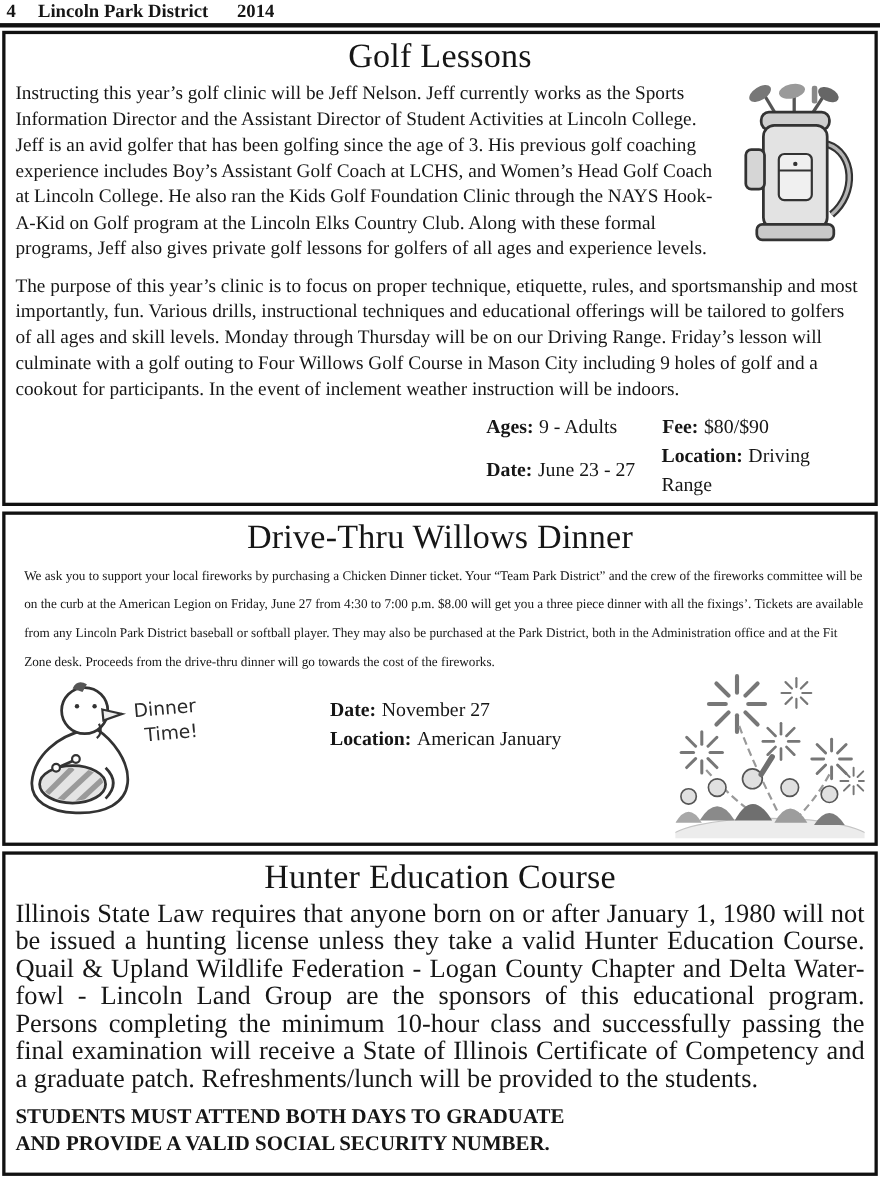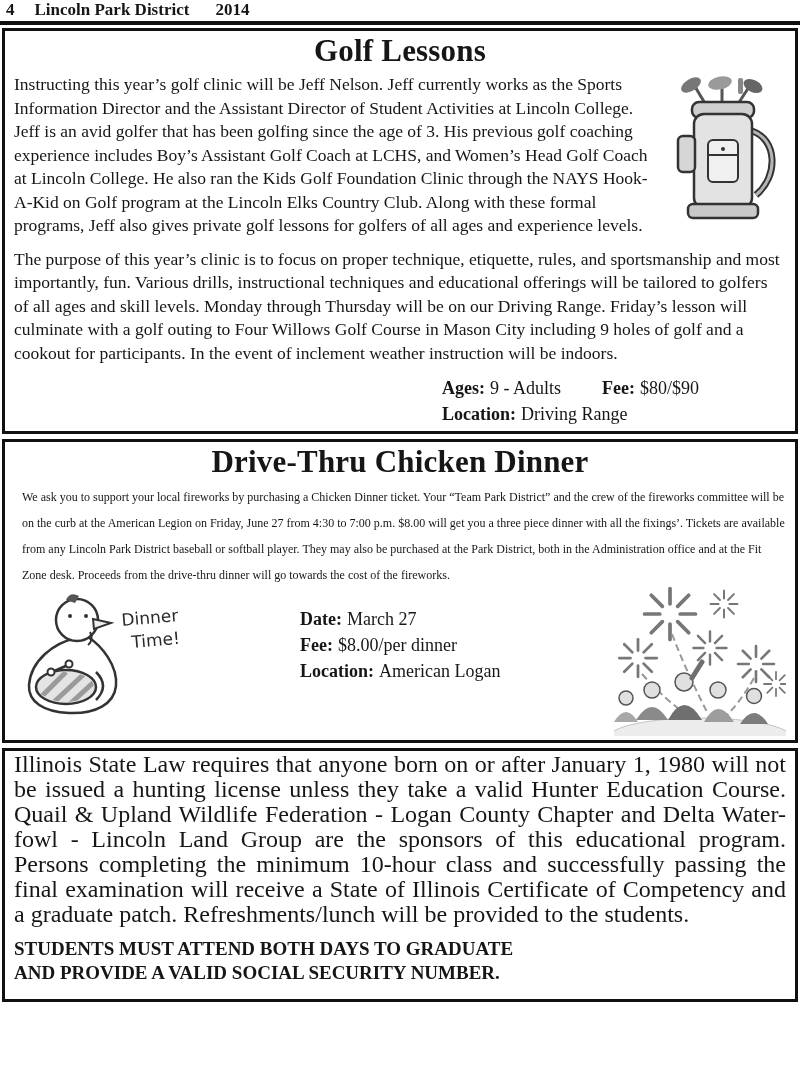--- a/index.html
+++ b/index.html
@@ -20,21 +20,21 @@
   .section{
     border:3px solid #111;
     margin:3px 2px 5px 2px;
     padding:1px 9px 4px 9px;
     background:#fff;
   }
   .section-title{
     margin:1px 0 4px 0;
     text-align:center;
     font-size:31px;
-    font-weight:bold;
+    font-weight:normal;
     letter-spacing:.2px;
   }
   .body-text{
     margin:0 4px 10px 0;
     font-size:17.5px;
     line-height:23.5px;
   }
   .lbl{font-weight:bold;margin-right:5px;}
   
   .golf-bag-wrap{float:right;width:122px;height:150px;margin:2px 0 4px 8px;}
@@ -100,27 +100,28 @@
 
     <p class="body-text">Instructing this year’s golf clinic will be Jeff Nelson. Jeff currently works as the Sports Information Director and the Assistant Director of Student Activities at Lincoln College. Jeff is an avid golfer that has been golfing since the age of 3. His previous golf coaching experience includes Boy’s Assistant Golf Coach at LCHS, and Women’s Head Golf Coach at Lincoln College. He also ran the Kids Golf Foundation Clinic through the NAYS Hook-A-Kid on Golf program at the Lincoln Elks Country Club. Along with these formal programs, Jeff also gives private golf lessons for golfers of all ages and experience levels.</p>
     <p class="body-text">The purpose of this year’s clinic is to focus on proper technique, etiquette, rules, and sportsmanship and most importantly, fun. Various drills, instructional techniques and educational offerings will be tailored to golfers of all ages and skill levels. Monday through Thursday will be on our Driving Range. Friday’s lesson will culminate with a golf outing to Four Willows Golf Course in Mason City including 9 holes of golf and a cookout for participants. In the event of inclement weather instruction will be indoors.</p>
 
     <div class="golf-details">
       <div class="drow">
         <div class="c1"><b class="lbl">Ages:</b><span>9 - Adults</span></div>
         <div><b class="lbl">Fee:</b><span>$80/$90</span></div>
       </div>
       <div class="drow">
+        <div class="c1"><b class="lbl">Date:</b><span>June 23 - 27</span></div>
         <div><b class="lbl">Location:</b><span>Driving Range</span></div>
       </div>
     </div>
   </section>
 
   <section class="section">
-    <h1 class="section-title">Drive-Thru Chicken Dinner</h1>
+    <h1 class="section-title">Drive-Thru Willows Dinner</h1>
     <p class="body-text dinner-text">We ask you to support your local fireworks by purchasing a Chicken Dinner ticket.  Your “Team Park District” and the crew of the fireworks committee will be on the curb at the American Legion on Friday, June 27 from 4:30 to 7:00 p.m.  $8.00 will get you a three piece dinner with all the fixings’.  Tickets are available from any Lincoln Park District baseball or softball player.  They may also be purchased at the Park District, both in the Administration office and at the Fit Zone desk.  Proceeds from the drive-thru dinner will go towards the cost of the fireworks.</p>
 
     <div class="dinner-bottom">
       <div class="chicken-wrap">
         <svg viewBox="0 0 200 126" xmlns="http://www.w3.org/2000/svg">
           <path d="M62 48 C40 53, 17 70, 15 95 C14 112, 30 122, 55 123 C82 124, 100 114, 102 96 C104 76, 88 56, 74 47 Z" fill="#fff" stroke="#333" stroke-width="2.5"></path>
           <circle cx="63" cy="30" r="21" fill="#fff" stroke="#333" stroke-width="2.5"></circle>
           <path d="M52 10 q4 -9 13 -4 l-4 7 z" fill="#555"></path>
           <circle cx="56" cy="26" r="2" fill="#333"></circle>
           <circle cx="72" cy="26" r="2" fill="#333"></circle>
@@ -140,23 +141,22 @@
           <path d="M38 82 l16 -7" stroke="#333" stroke-width="2.5"></path>
           <circle cx="37" cy="82" r="3.5" fill="#fff" stroke="#333" stroke-width="2"></circle>
           <circle cx="55" cy="74" r="3.5" fill="#fff" stroke="#333" stroke-width="2"></circle>
           <path d="M82 82 q14 14 0 28" fill="none" stroke="#333" stroke-width="2.5"></path>
           <text class="speech" x="108" y="36" transform="rotate(-5 108 36)">Dinner</text>
           <text class="speech" x="118" y="58" transform="rotate(-5 118 58)">Time!</text>
         </svg>
       </div>
 
       <div class="dinner-details">
-        <div><b class="lbl">Date:</b><span>March 27</span></div>
-        <div><b class="lbl">Fee:</b><span>$8.00/per dinner</span></div>
-        <div><b class="lbl">Location:</b><span>American Logan</span></div>
+        <div><b class="lbl">Date:</b><span>November 27</span></div>
+        <div><b class="lbl">Location:</b><span>American January</span></div>
       </div>
 
       <div class="fireworks-wrap">
         <svg viewBox="0 0 172 150" xmlns="http://www.w3.org/2000/svg">
           <defs>
             <g id="burst" stroke="#777" stroke-width="2.2" stroke-linecap="round">
               <line x1="0" y1="-6" x2="0" y2="-15"></line>
                 <line x1="0" y1="6" x2="0" y2="15"></line>
               <line x1="-6" y1="0" x2="-15" y2="0"></line>
                 <line x1="6" y1="0" x2="15" y2="0"></line>
@@ -186,20 +186,21 @@
           <circle cx="140" cy="110" r="7.5" fill="#e0e0e0" stroke="#555" stroke-width="1.5"></circle>
           <path d="M126 138 q14 -22 28 0 z" fill="#7c7c7c"></path>
           <circle cx="12" cy="112" r="7" fill="#e0e0e0" stroke="#555" stroke-width="1.5"></circle>
           <path d="M0 136 q12 -20 24 0 z" fill="#a8a8a8"></path>
         </svg>
       </div>
     </div>
   </section>
 
   <section class="section">
+    <h1 class="section-title">Hunter Education Course</h1>
     <p class="hunter-para">Illinois State Law requires that anyone born on or after January 1, 1980 will not be issued a hunting license unless they take a valid Hunter Education Course. Quail &amp; Upland Wildlife Federation - Logan County Chapter and Delta Water-fowl - Lincoln Land Group are the sponsors of this educational program. Persons completing the minimum 10-hour class and successfully passing the final examination will receive a State of Illinois Certificate of Competency and a graduate patch.  Refreshments/lunch will be provided to the students.</p>
 
     <div class="hunter-bottom">
       <div class="hunter-left">
         <p class="hunter-notice">STUDENTS MUST ATTEND BOTH DAYS TO GRADUATE AND PROVIDE A VALID SOCIAL SECURITY NUMBER.</p>
 
       </div>
 
     </div>
   </section>

